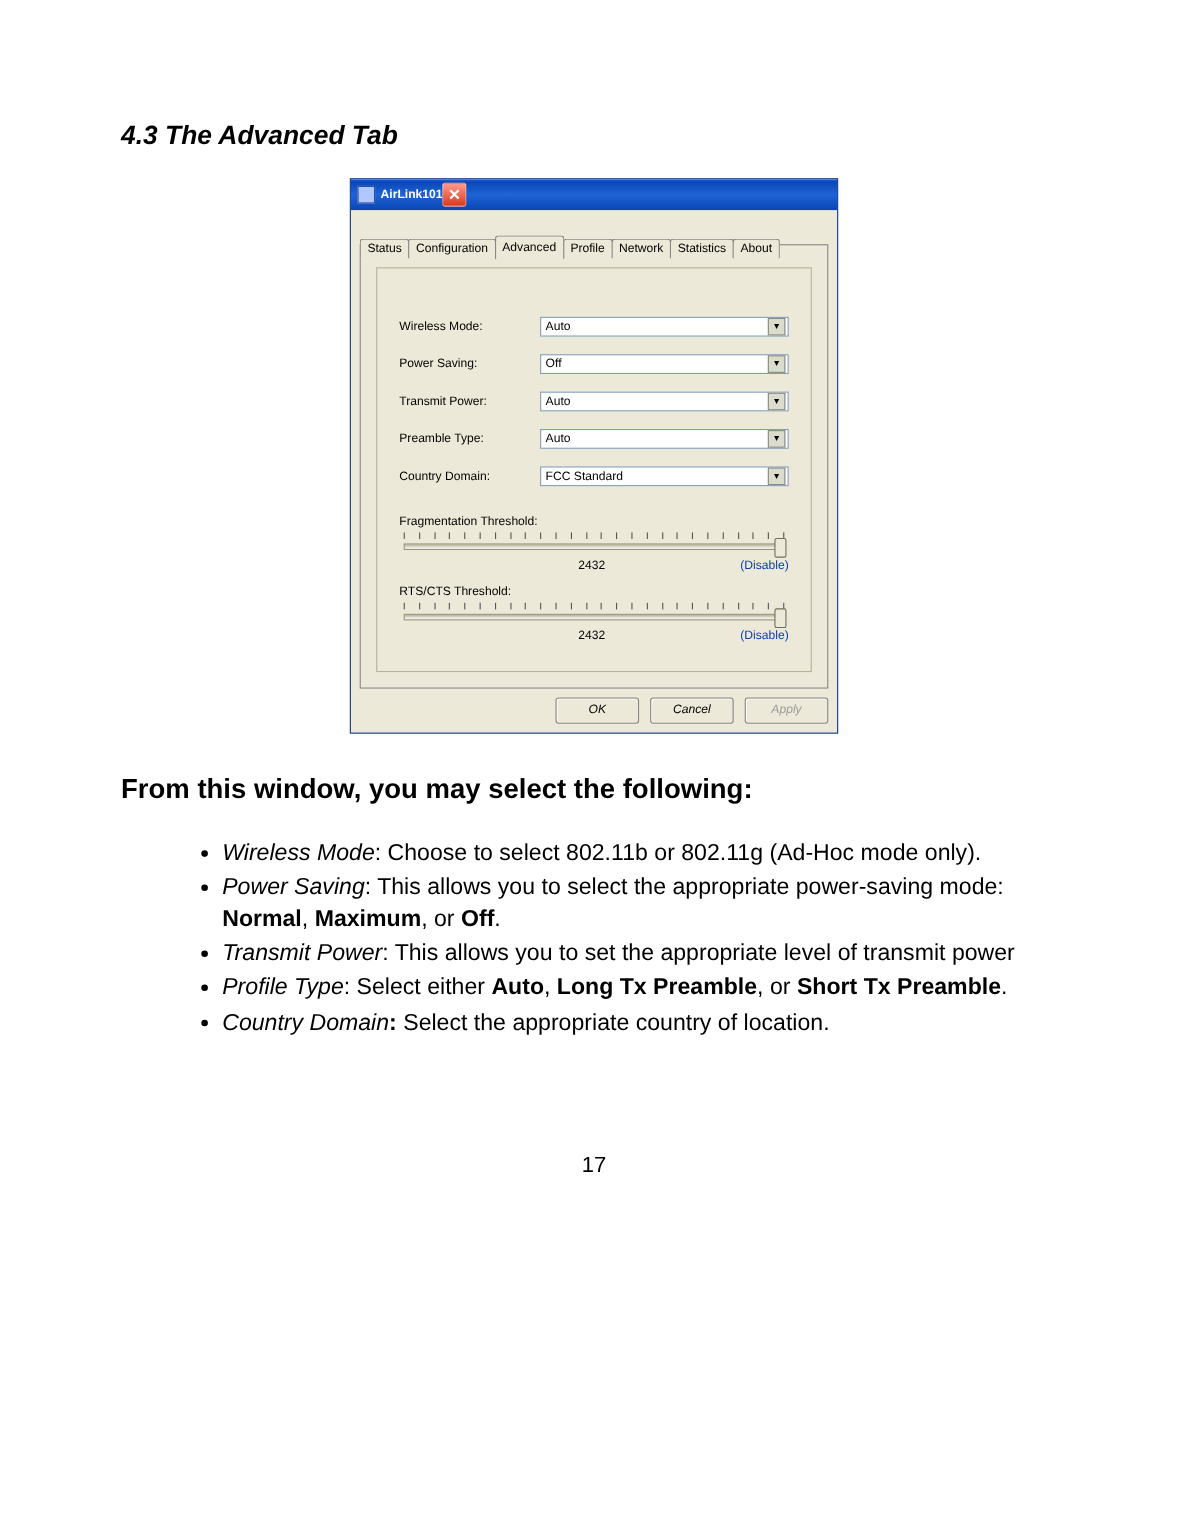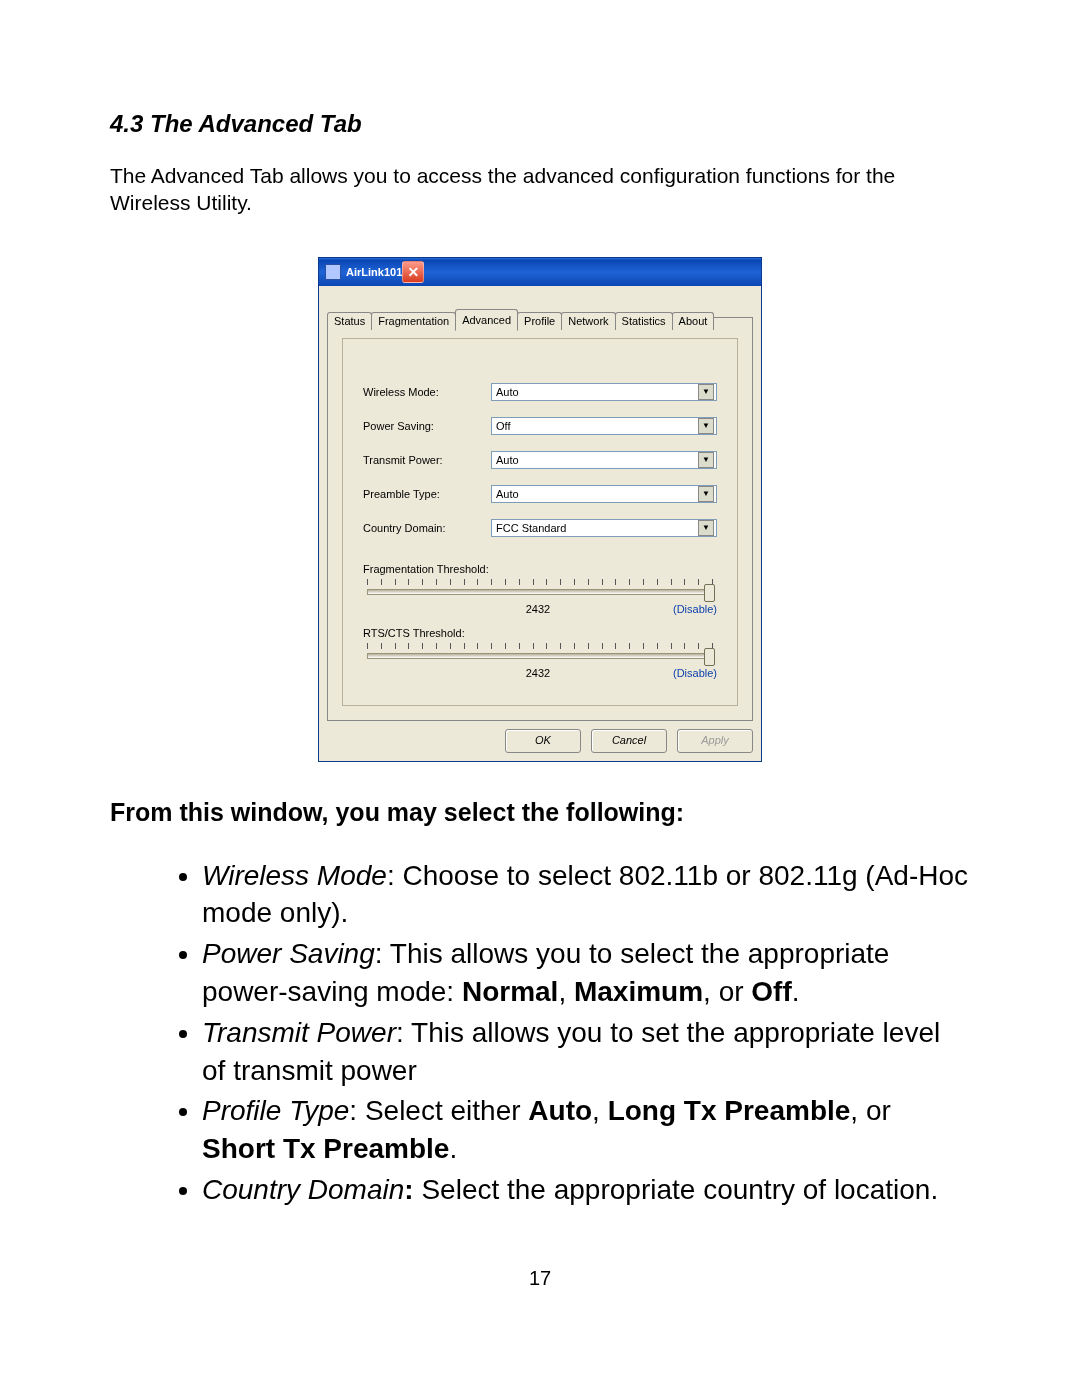--- a/index.html
+++ b/index.html
@@ -216,67 +216,66 @@
     color:#9a9a9a;
     cursor:default;
   }
   
   .subhead {
     font-weight:bold;
     font-size:25px;
     margin-bottom: 30px;
   }
   ul.desc {
-    font-size:28px;
+    font-size:21px;
     line-height:1.35;
     padding-left: 92px;
     margin: 0 0 30px 0;
   }
   ul.desc li {
     margin-bottom: 3px;
     list-style-type: disc;
   }
   .para {
     font-size:21px;
     line-height:1.35;
   }
   .pagenum {
     text-align:center;
     font-size:20px;
-    margin-top: 58px;
+    margin-top: 104px;
   }
 </style>
 </head>
 <body>
 
 <div class="page">
 
   <div class="section-title">
     <span>4.3</span>
     <span>The Advanced Tab</span>
   </div>
 
-  <div class="intro">The Advanced Tab allows you to access the advanced configuration functions for the Wireless Utility.</div>
 
   <div class="window-wrap">
     <div class="win">
       <div class="titlebar">
         <div class="titlebar-left">
           <span class="app-icon"></span>
           <span>AirLink101</span>
         </div>
         <div class="closebtn">
           <span>✕</span>
         </div>
       </div>
 
       <div class="client">
         <div class="tabs">
           <div class="tab">Status</div>
-          <div class="tab">Fragmentation</div>
+          <div class="tab">Configuration</div>
           <div class="tab active">Advanced</div>
           <div class="tab">Profile</div>
           <div class="tab">Network</div>
           <div class="tab">Statistics</div>
           <div class="tab">About</div>
         </div>
 
         <div class="panel">
           <div class="inner-group">
 

